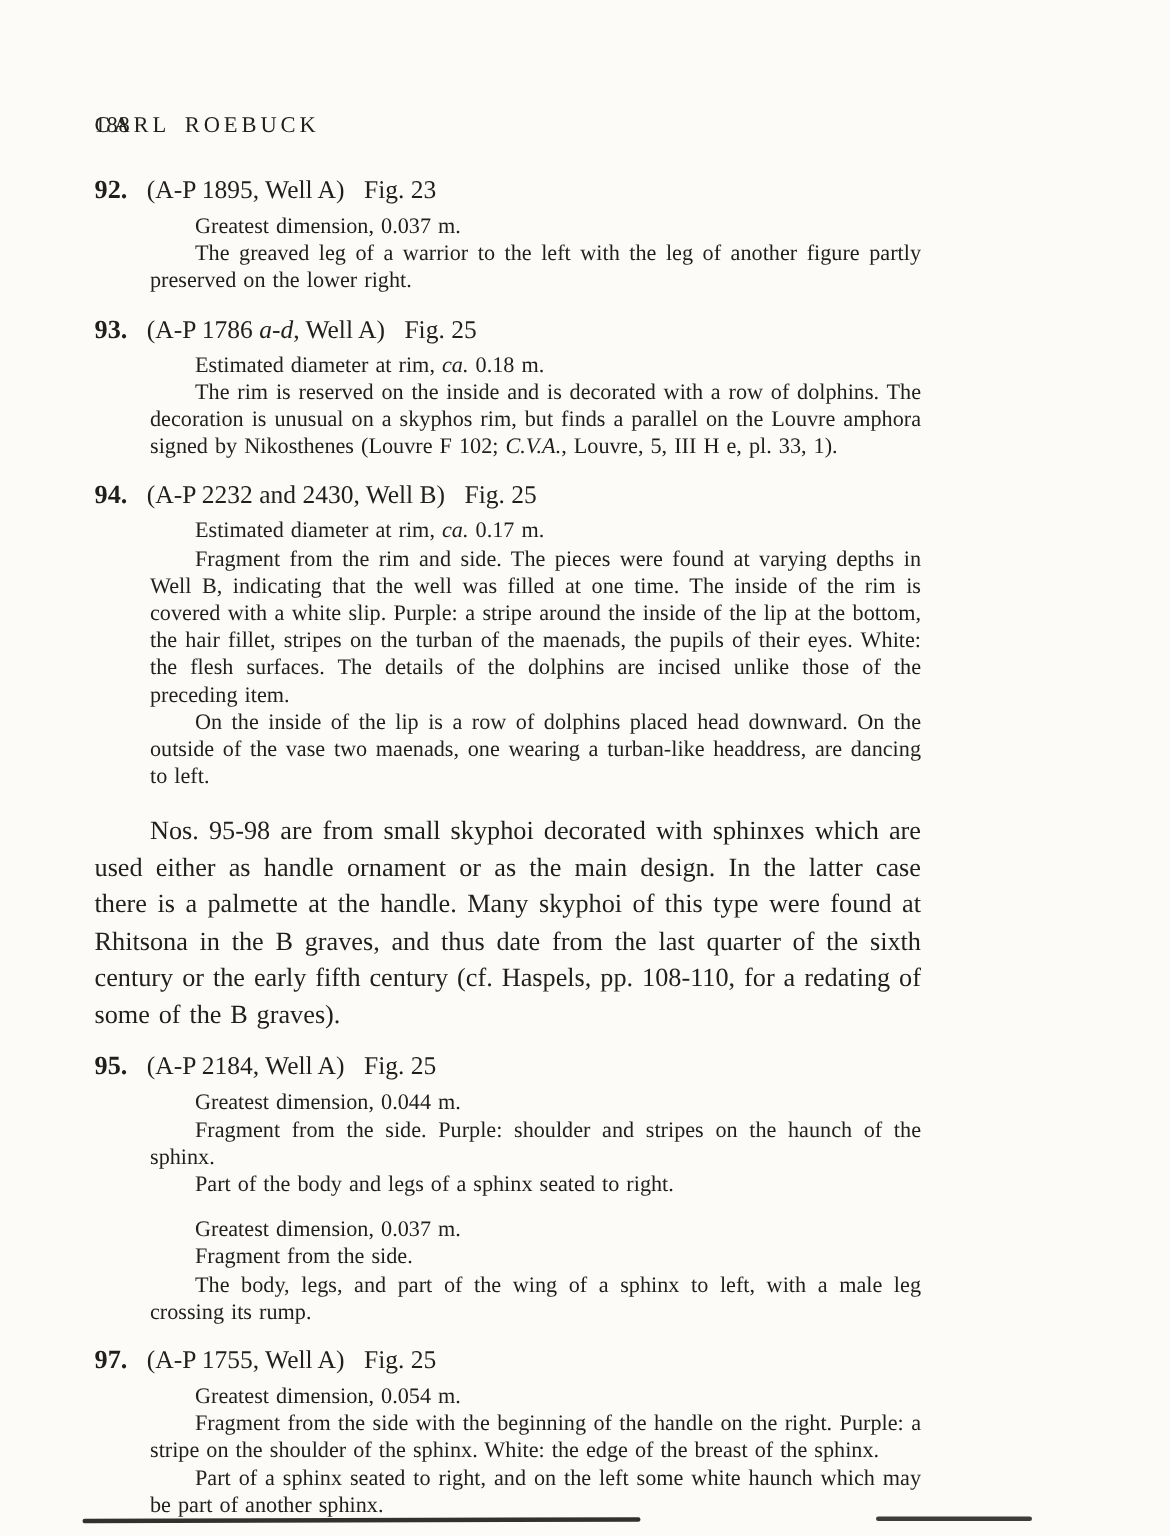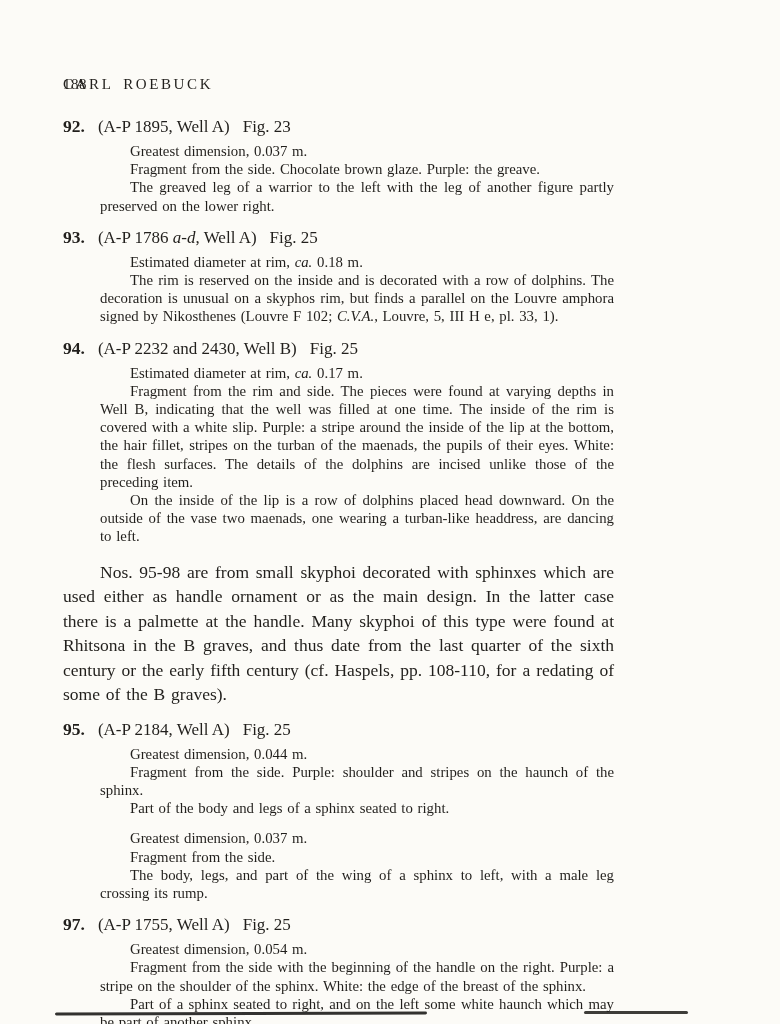--- a/index.html
+++ b/index.html
@@ -88,21 +88,20 @@
   <header class="page-header">
     <span class="page-num">188</span>
     <div class="running-head">CARL ROEBUCK</div>
   </header>
 
   <section class="entry">
     <div class="entry-heading">
       <span class="entry-num">92.</span><span class="entry-ref"><span>(A-P 1895, Well A)</span></span><span class="entry-fig">Fig. 23</span>
     </div>
     <p class="body-par"><span>Greatest dimension, 0.037 m.</span></p>
-    <p class="body-par"><span>Fragment from the side. Chocolate brown glaze. Purple: the greave.</span></p>
     <p class="body-par"><span>The greaved leg of a warrior to the left with the leg of another figure partly preserved on the lower right.</span></p>
   </section>
 
   <section class="entry">
     <div class="entry-heading">
       <span class="entry-num">93.</span><span class="entry-ref"><span>(A-P 1786 </span><em>a-d</em><span>, Well A)</span></span><span class="entry-fig">Fig. 25</span>
     </div>
     <p class="body-par"><span>Estimated diameter at rim, </span><em>ca.</em><span> 0.18 m.</span></p>
     <p class="body-par"><span>The rim is reserved on the inside and is decorated with a row of dolphins. The decoration is unusual on a skyphos rim, but finds a parallel on the Louvre amphora signed by Nikosthenes (Louvre F 102; </span><em>C.V.A.</em><span>, Louvre, 5, III H e, pl. 33, 1).</span></p>
   </section>

